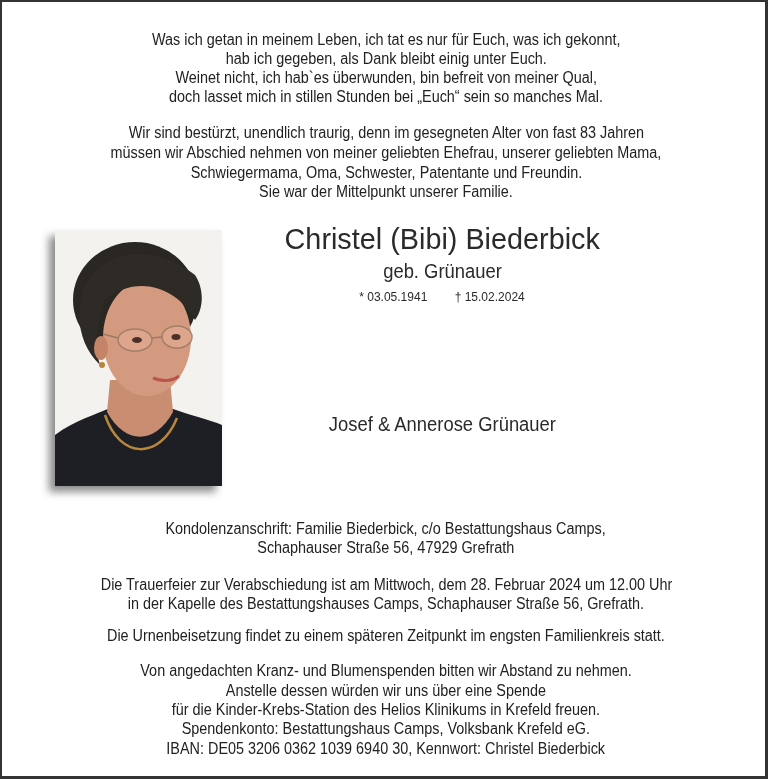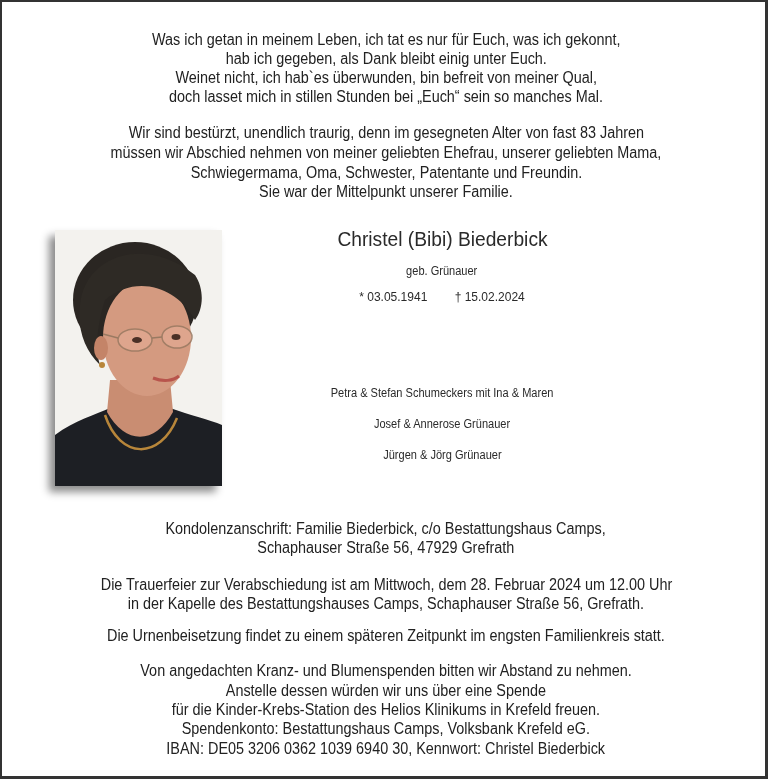--- a/index.html
+++ b/index.html
@@ -1,23 +1,23 @@
 <!DOCTYPE html>
 <html><head>
 <meta charset="utf-8">
 <style>
   html, body { margin:0; padding:0; background:#ffffff; }
   body { width:768px; height:779px; position:relative; overflow:hidden; font-family:"Liberation Sans", sans-serif; color:#222222; }
   .frame { position:absolute; left:0; top:0; width:768px; height:779px; box-sizing:border-box;
            border-top:2px solid #333333; border-left:2px solid #333333; border-right:3px solid #333333; border-bottom:3px solid #333333; background:#ffffff; }
   .line { position:absolute; left:0; width:768px; text-align:center; white-space:nowrap; font-size:16px; line-height:19px; }
   .line span { display:inline-block; transform:scaleX(0.9); transform-origin:center; }
-  .name { position:absolute; left:240px; width:400px; text-align:center; white-space:nowrap; font-size:20px; line-height:34px; color:#2a2a2a; }
+  .name { position:absolute; left:240px; width:400px; text-align:center; white-space:nowrap; font-size:30px; line-height:34px; color:#2a2a2a; }
   .name span { display:inline-block; transform:scaleX(0.96); transform-origin:center; }
-  .center-col { position:absolute; left:240px; width:400px; text-align:center; white-space:nowrap; font-size:12px; line-height:20px; color:#2a2a2a; }
+  .center-col { position:absolute; left:240px; width:400px; text-align:center; white-space:nowrap; font-size:20px; line-height:20px; color:#2a2a2a; }
   .center-col span { display:inline-block; transform:scaleX(0.92); transform-origin:center; }
   .dates { position:absolute; left:240px; width:400px; text-align:center; white-space:nowrap; font-size:12px; line-height:20px; color:#2a2a2a; }
   .dates .d { display:inline-block; margin:0 12px; }
   .photo-wrap { position:absolute; left:53px; top:228px; width:167px; height:256px;
                 box-shadow:-6px 6px 8px rgba(0,0,0,0.45); background:#f4f3ef; overflow:hidden; }
   .photo-wrap svg { display:block; }
 </style>
 </head>
 <body>
 
@@ -64,23 +64,21 @@
     </svg>
   </div>
 
   <div class="name" style="top:220px"><span>Christel (Bibi) Biederbick</span></div>
   <div class="center-col" style="top:259px"><span>geb. Grünauer</span></div>
   <div class="dates" style="top:285px">
     <span class="d">* 03.05.1941</span>
     <span class="d">† 15.02.2024</span>
   </div>
 
-  <div class="center-col" style="top:381px"><span>Petra &amp; Stefan Schumeckers mit Ina &amp; Maren</span></div>
   <div class="center-col" style="top:412px"><span>Josef &amp; Annerose Grünauer</span></div>
-  <div class="center-col" style="top:443px"><span>Jürgen &amp; Jörg Grünauer</span></div>
 
   <div class="line" style="top:517px"><span>Kondolenzanschrift: Familie Biederbick, c/o Bestattungshaus Camps,</span></div>
   <div class="line" style="top:536px"><span>Schaphauser Straße 56, 47929 Grefrath</span></div>
 
   <div class="line" style="top:573px"><span>Die Trauerfeier zur Verabschiedung ist am Mittwoch, dem 28. Februar 2024 um 12.00 Uhr</span></div>
   <div class="line" style="top:592px"><span>in der Kapelle des Bestattungshauses Camps, Schaphauser Straße 56, Grefrath.</span></div>
 
   <div class="line" style="top:624px"><span>Die Urnenbeisetzung findet zu einem späteren Zeitpunkt im engsten Familienkreis statt.</span></div>
 
   <div class="line" style="top:659px"><span>Von angedachten Kranz- und Blumenspenden bitten wir Abstand zu nehmen.</span></div>

